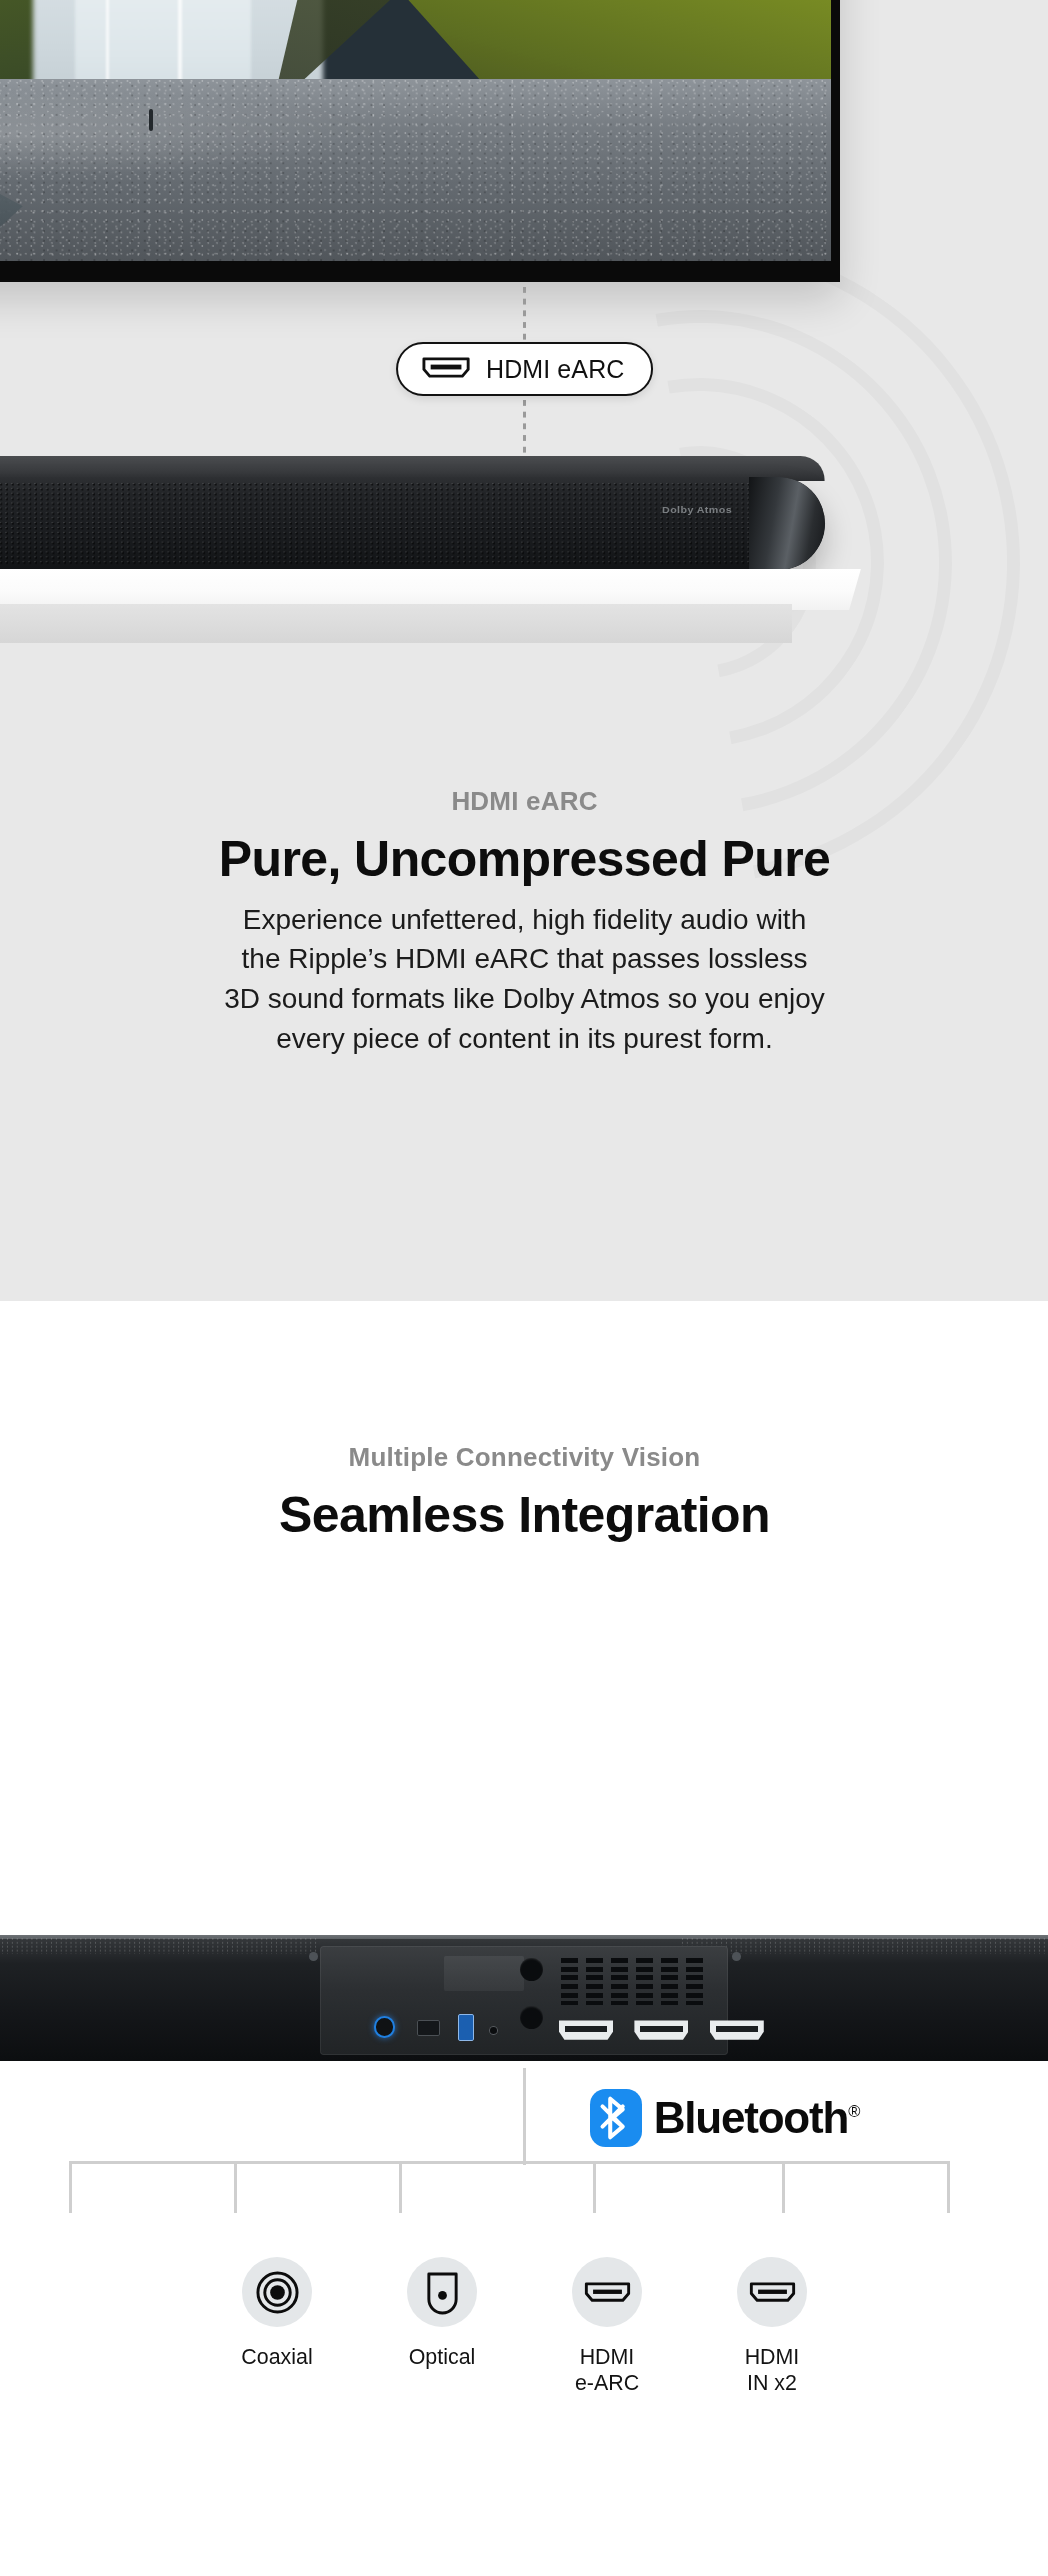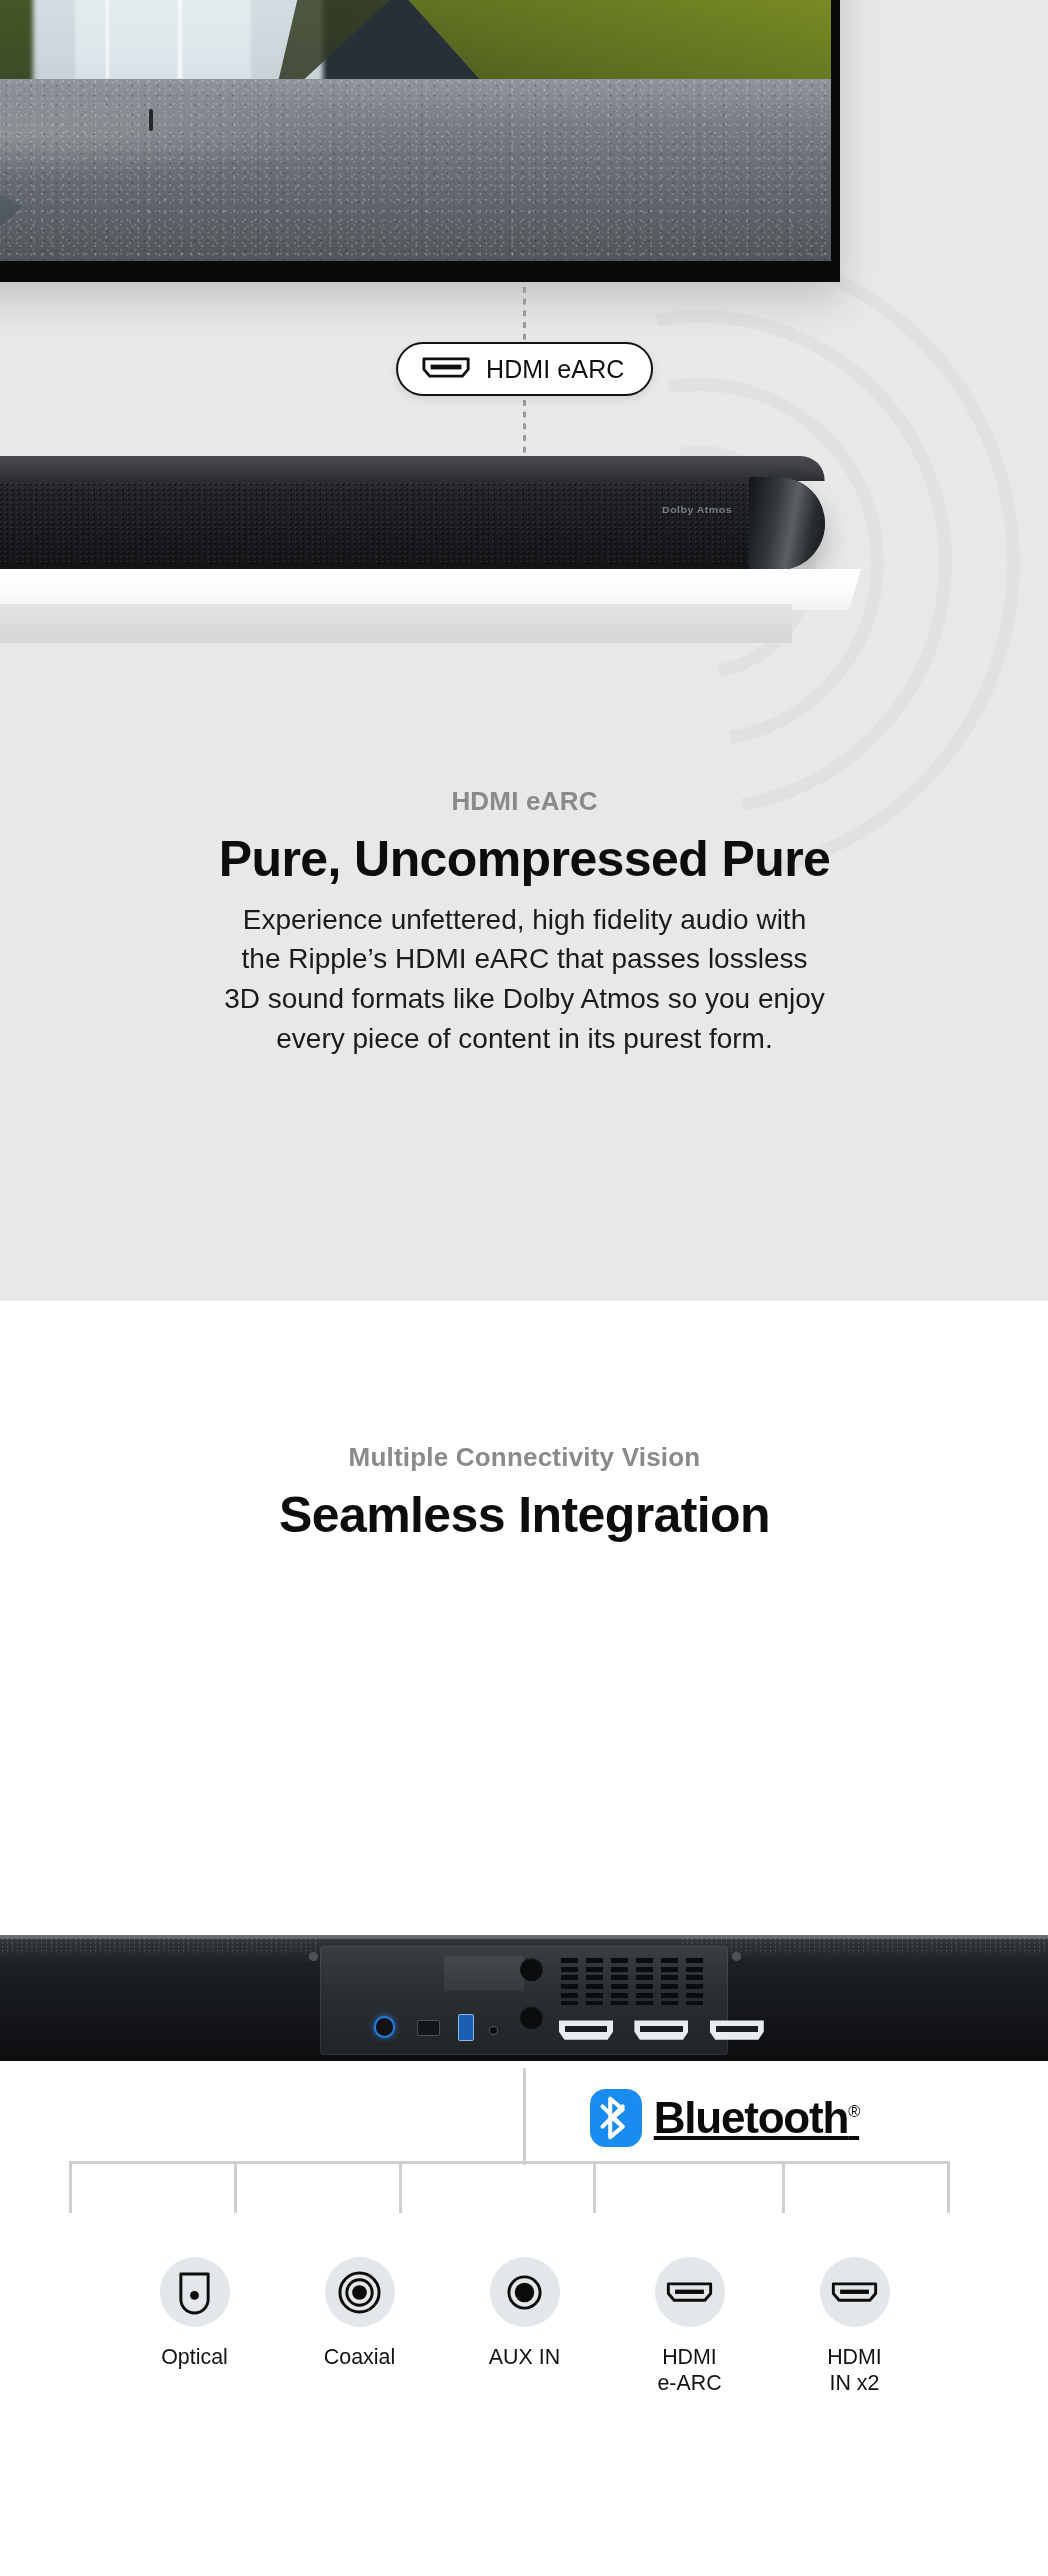--- a/index.html
+++ b/index.html
@@ -297,21 +297,21 @@
 
   
   .bt {
     position:absolute; left:590px; top:2089px;
     display:flex; align-items:center; gap:11.7px;
   }
   .bt-mark {
     width:52px; height:58px; border-radius:15.5px;
     background:#1a8cf0; position:relative; flex:none;
   }
-  .bt-word { font-size:44px; font-weight:bold; color:#0b0b0b; letter-spacing:-1.2px;text-decoration:underline; }
+  .bt-word { font-size:44px; font-weight:bold; color:#0b0b0b; letter-spacing:-1.2px; }
   .bt-reg { font-size:16.5px; vertical-align:super; font-weight:normal; }
 
   
   .icons {
     position:absolute; left:0; top:2257px; width:1049px;
     display:flex; justify-content:center; align-items:flex-start; gap:28px;
   }
   .icon-cell { width:137px; text-align:center; }
   .icon-circle {
     width:70px; height:70px; border-radius:50%;
@@ -437,49 +437,40 @@
       <path d="M21 10 L34 21 L21 32 V10 M21 50 L34 39 L21 28 V50 M13 18 L34 39 M13 39 L34 18" fill="none" stroke="#ffffff" stroke-width="4.2" stroke-linecap="round" stroke-linejoin="round"></path>
     </svg>
   </span>
   <span class="bt-word"><span>Bluetooth</span><span class="bt-reg">®</span></span>
 </div>
 
 <div class="icons">
 
   <div class="icon-cell">
     <div class="icon-circle">
-      <svg width="39" height="45" viewBox="0 0 40 46" aria-hidden="true">
-        <path d="M6 4 H34 V30 A12 12 0 0 1 6 30 Z" fill="none" stroke="#0c0c0c" stroke-width="3" stroke-linejoin="round"></path>
-        <circle cx="20" cy="26" r="4.5" fill="#0c0c0c"></circle>
-      </svg>
-    </div>
-    <div class="icon-label">Optical</div>
-  </div>
-
-  <div class="icon-cell">
-    <div class="icon-circle">
       <svg width="45" height="45" viewBox="0 0 46 46" aria-hidden="true">
         <circle cx="23" cy="23" r="20" fill="none" stroke="#0c0c0c" stroke-width="3"></circle>
         <circle cx="23" cy="23" r="13" fill="none" stroke="#0c0c0c" stroke-width="3"></circle>
         <circle cx="23" cy="23" r="7.5" fill="#0c0c0c"></circle>
       </svg>
     </div>
     <div class="icon-label">Coaxial</div>
   </div>
 
-
   <div class="icon-cell">
     <div class="icon-circle">
-      <svg width="39" height="39" viewBox="0 0 40 40" aria-hidden="true">
-        <circle cx="20" cy="20" r="16" fill="none" stroke="#0c0c0c" stroke-width="3"></circle>
-        <circle cx="20" cy="20" r="10" fill="#0c0c0c"></circle>
+      <svg width="39" height="45" viewBox="0 0 40 46" aria-hidden="true">
+        <path d="M6 4 H34 V30 A12 12 0 0 1 6 30 Z" fill="none" stroke="#0c0c0c" stroke-width="3" stroke-linejoin="round"></path>
+        <circle cx="20" cy="26" r="4.5" fill="#0c0c0c"></circle>
       </svg>
     </div>
-    <div class="icon-label">AUX IN</div>
-  </div>
+    <div class="icon-label">Optical</div>
+  </div>
+
+
 
   <div class="icon-cell">
     <div class="icon-circle">
       <svg width="49" height="25" viewBox="0 0 50 26" aria-hidden="true">
         <path d="M3 4 H47 V14 L41 21 H9 L3 14 Z" fill="none" stroke="#0c0c0c" stroke-width="3" stroke-linejoin="round"></path>
         <rect x="10" y="10" width="30" height="4.5" fill="#0c0c0c"></rect>
       </svg>
     </div>
     <div class="icon-label">HDMI
 e-ARC</div>

